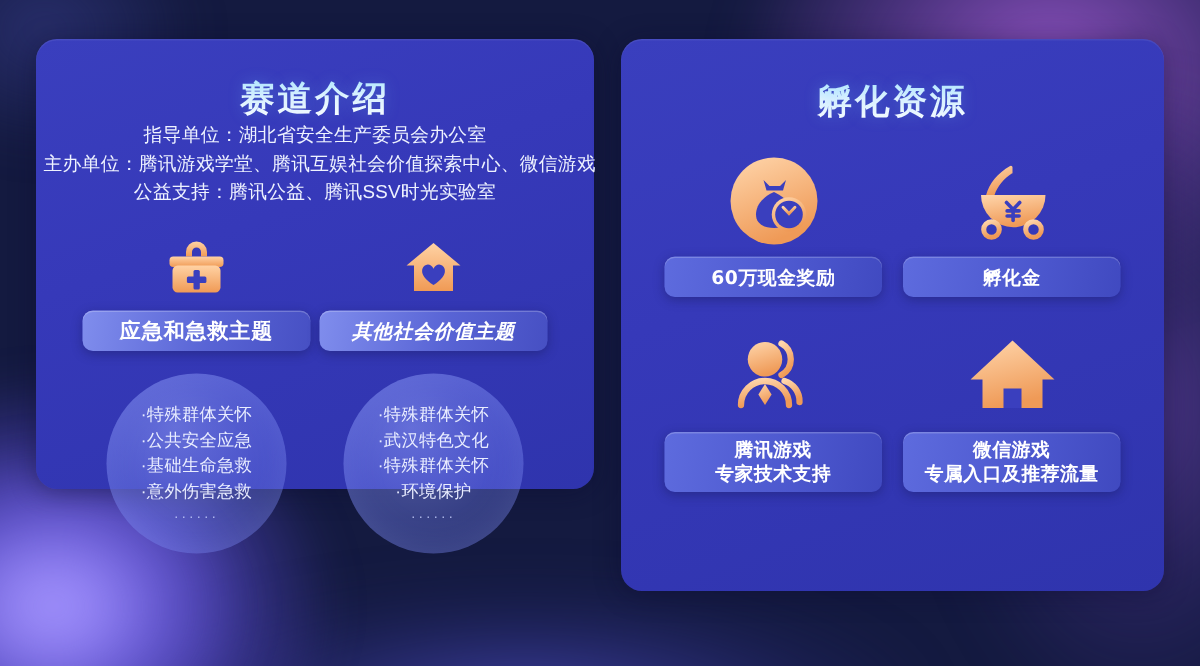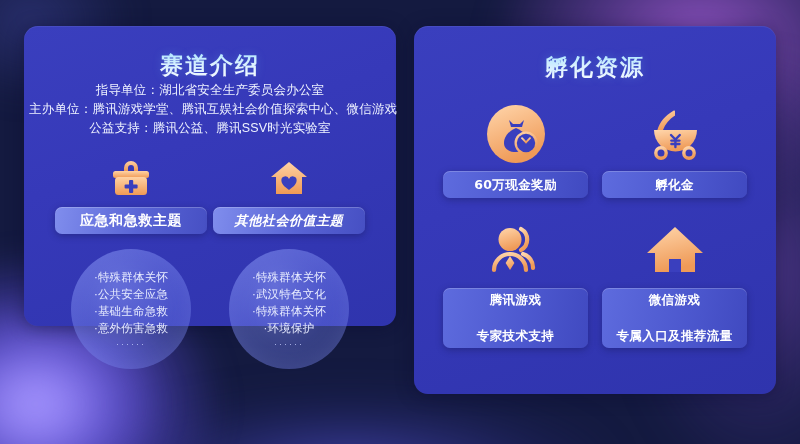--- a/index.html
+++ b/index.html
@@ -165,21 +165,21 @@
     font-size: 12.5px;
     font-weight: bold;
     letter-spacing:.4px;
     padding: 4px 4px;
     line-height: 16px;
     text-align:center;
     white-space: nowrap;
     font-family: "DejaVu Sans", "Liberation Sans", sans-serif;
   }
   .res-pill.two-line { min-height: 38px; }
-  .res-pill .l2 { font-size: 12.5px; margin-top: 20px; }
+  .res-pill .l2 { font-size: 12.5px; }
 </style>
 </head>
 <body>
 
 <div id="stage">
 
   <div class="glow glow-tl"></div>
   <div class="glow glow-tr"></div>
   <div class="glow glow-r2"></div>
   <div class="glow glow-bc"></div>

